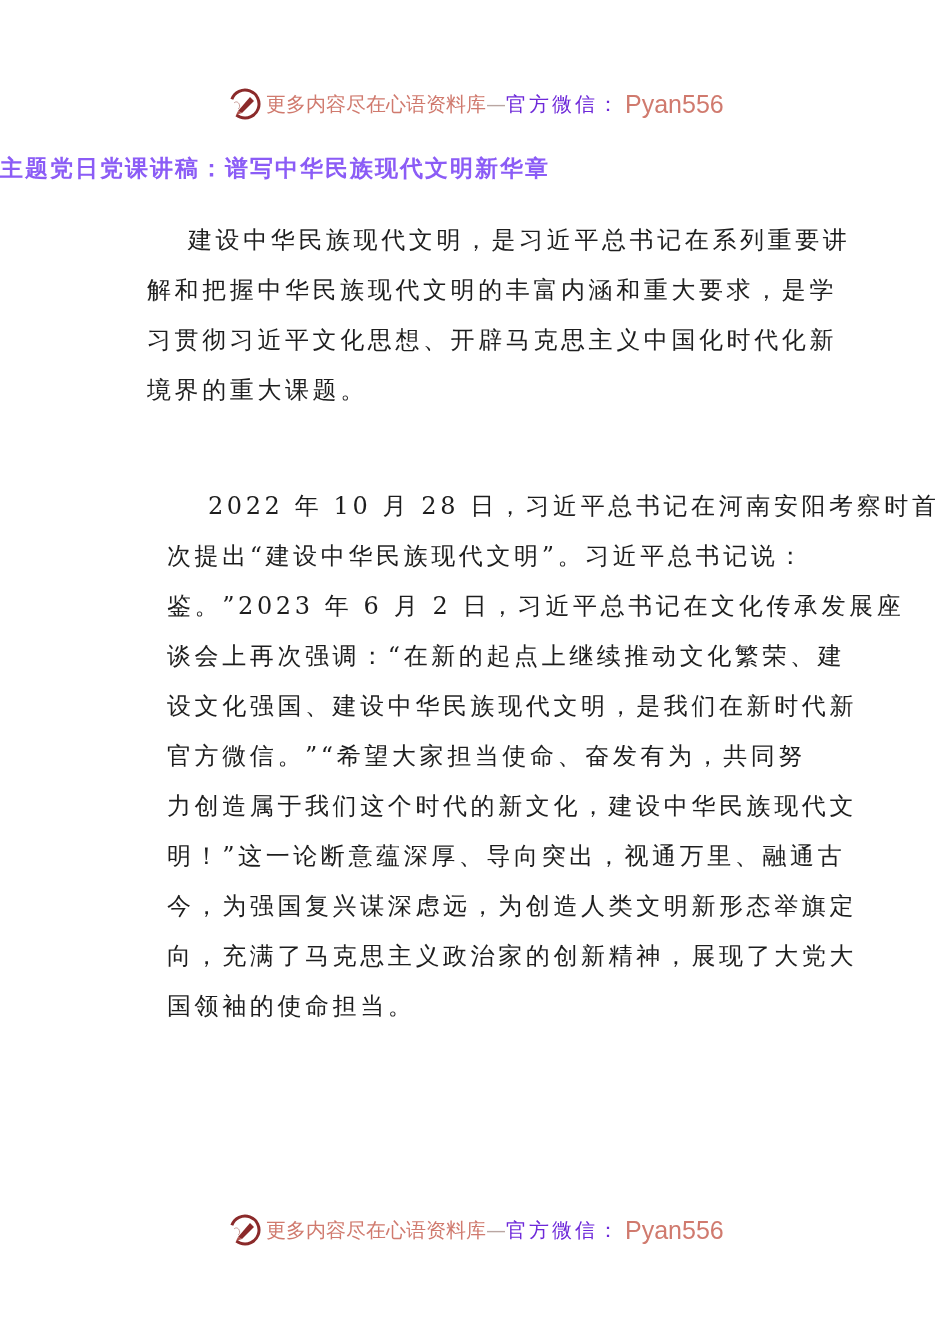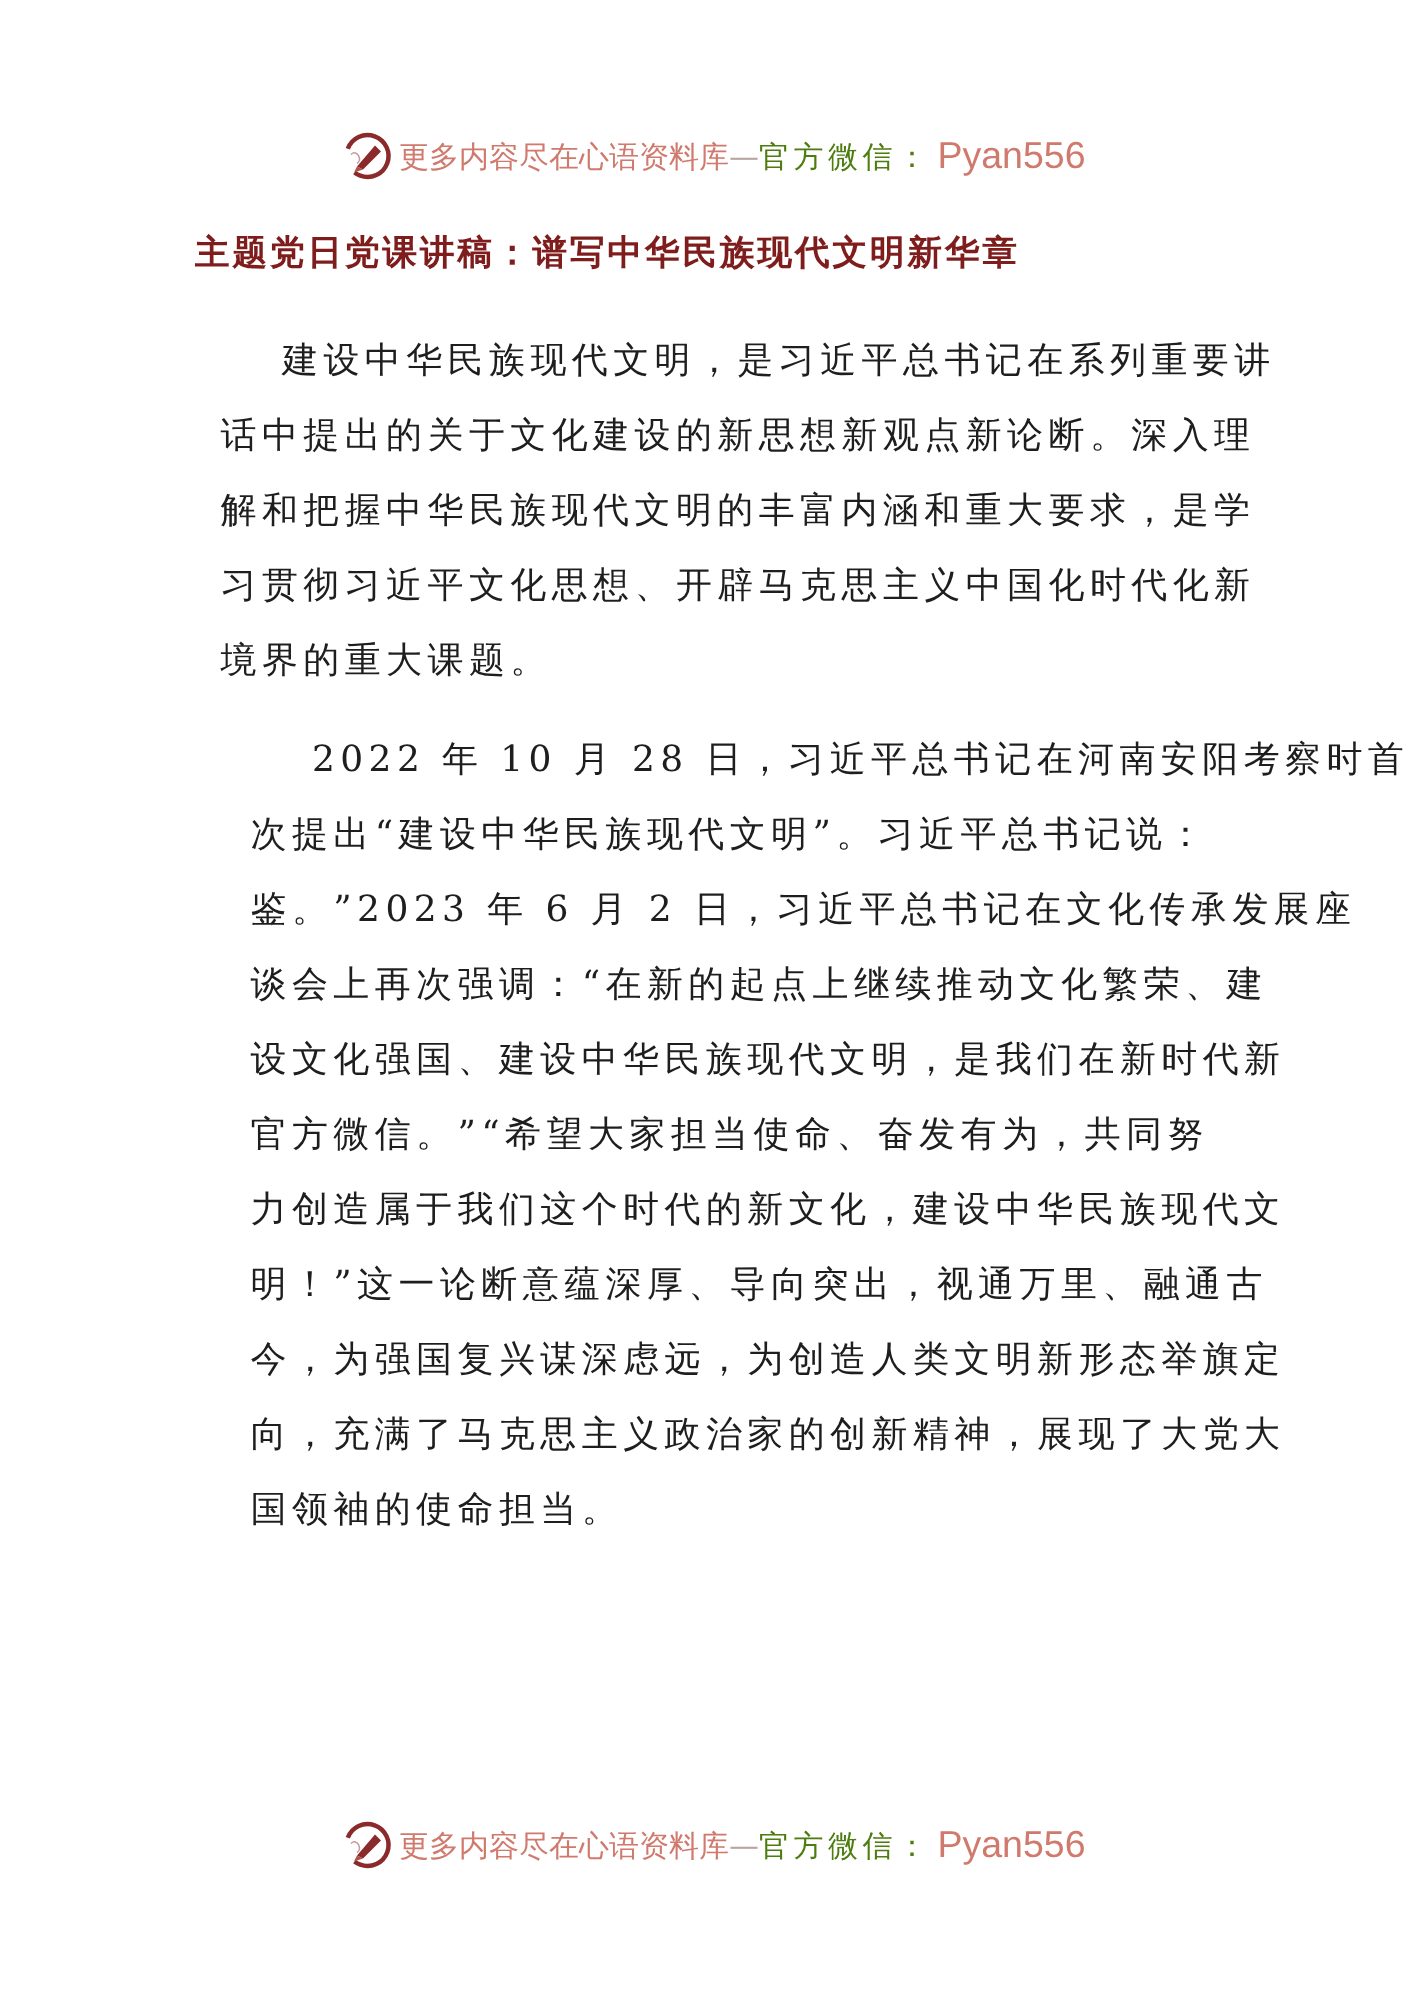--- a/index.html
+++ b/index.html
@@ -36,40 +36,40 @@
   .wm-main {
     color: #d07a6e;
     font-family: "DejaVu Serif", "Liberation Serif", serif;
     letter-spacing: 0px;
   }
   .wm-dash {
     color: #b9a6a2;
     font-family: "DejaVu Sans", sans-serif;
   }
   .wm-official {
-    color: #4d7c0f;
+    color: #6d28d9;
     font-family: Liberation Serif, serif;
     letter-spacing: 3px;
   }
   .wm-id {
     color: #d07a6e;
     font-family: "Liberation Sans", sans-serif;
     font-size: 25px;
     margin-left: 4px;
   }
   .title {
     position: absolute;
     top: 153px;
     left: 0;
     width: 810px;
-    text-align: center;
+    text-align: left;
     font-size: 23px;
     font-weight: bold;
     letter-spacing: 2px;
-    color: #7f1d1d;
+    color: #8b5cf6;
     font-family: "DejaVu Sans", sans-serif;
   }
   .content {
     position: absolute;
     left: 147px;
     width: 660px;
     font-size: 24px;
     line-height: 50px;
     letter-spacing: 3.6px;
     color: #1e1e1e;
@@ -95,21 +95,20 @@
   <span class="wm-main">更多内容尽在心语资料库</span>
   <span class="wm-dash">—</span>
   <span class="wm-official">官方微信：</span>
   <span class="wm-id">Pyan556</span>
 </div>
 
 <div class="title">主题党日党课讲稿：谱写中华民族现代文明新华章</div>
 
 <div class="content para para1">
   <span class="line indent">建设中华民族现代文明，是习近平总书记在系列重要讲</span>
-  <span class="line">话中提出的关于文化建设的新思想新观点新论断。深入理</span>
   <span class="line">解和把握中华民族现代文明的丰富内涵和重大要求，是学</span>
   <span class="line">习贯彻习近平文化思想、开辟马克思主义中国化时代化新</span>
   <span class="line">境界的重大课题。</span>
 </div>
 
 <div class="content para para2">
   <span class="line indent">2022 年 10 月 28 日，习近平总书记在河南安阳考察时首</span>
   <span class="line">次提出“建设中华民族现代文明”。习近平总书记说：</span>
   <span class="line">鉴。”2023 年 6 月 2 日，习近平总书记在文化传承发展座</span>
   <span class="line">谈会上再次强调：“在新的起点上继续推动文化繁荣、建</span>

